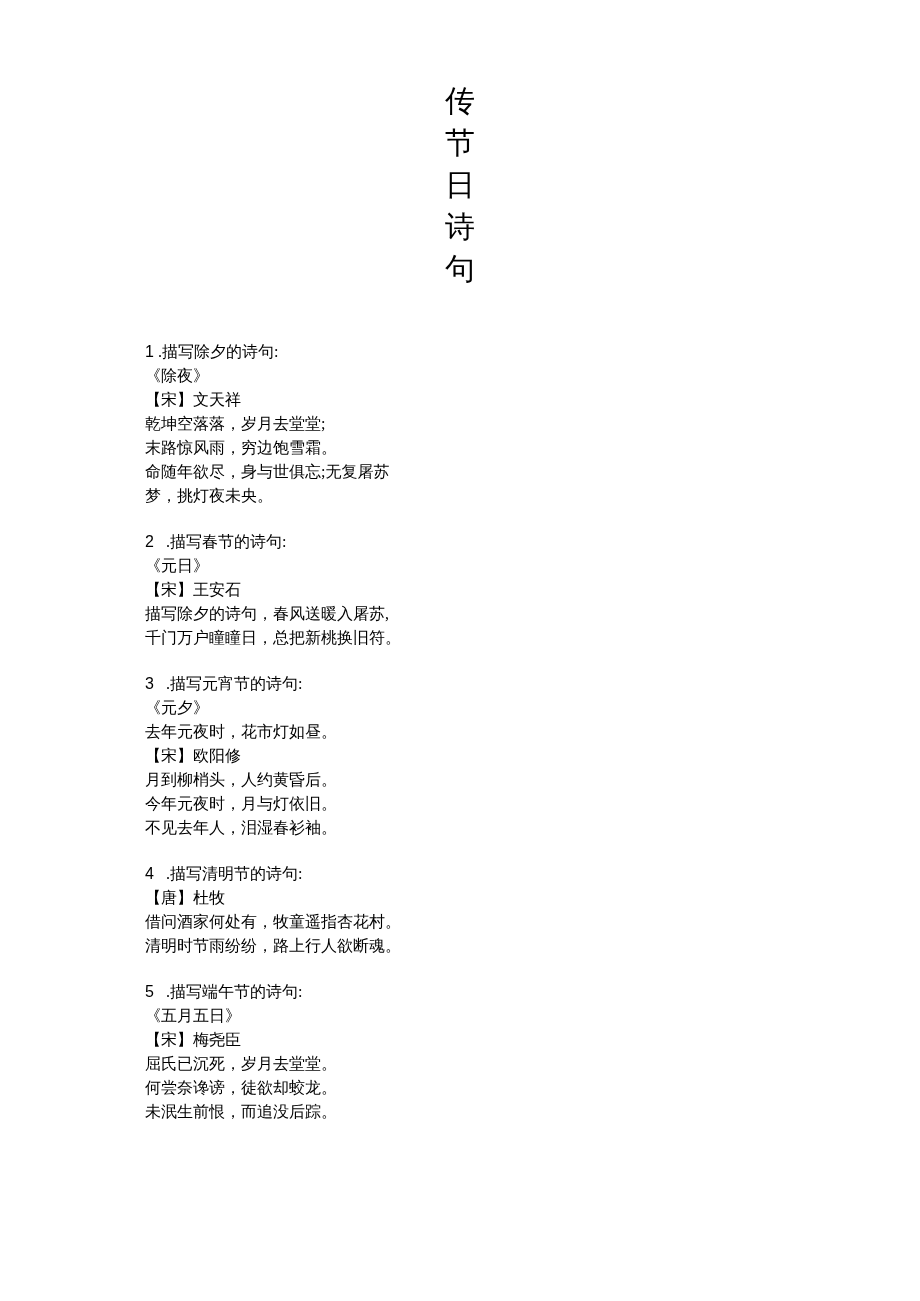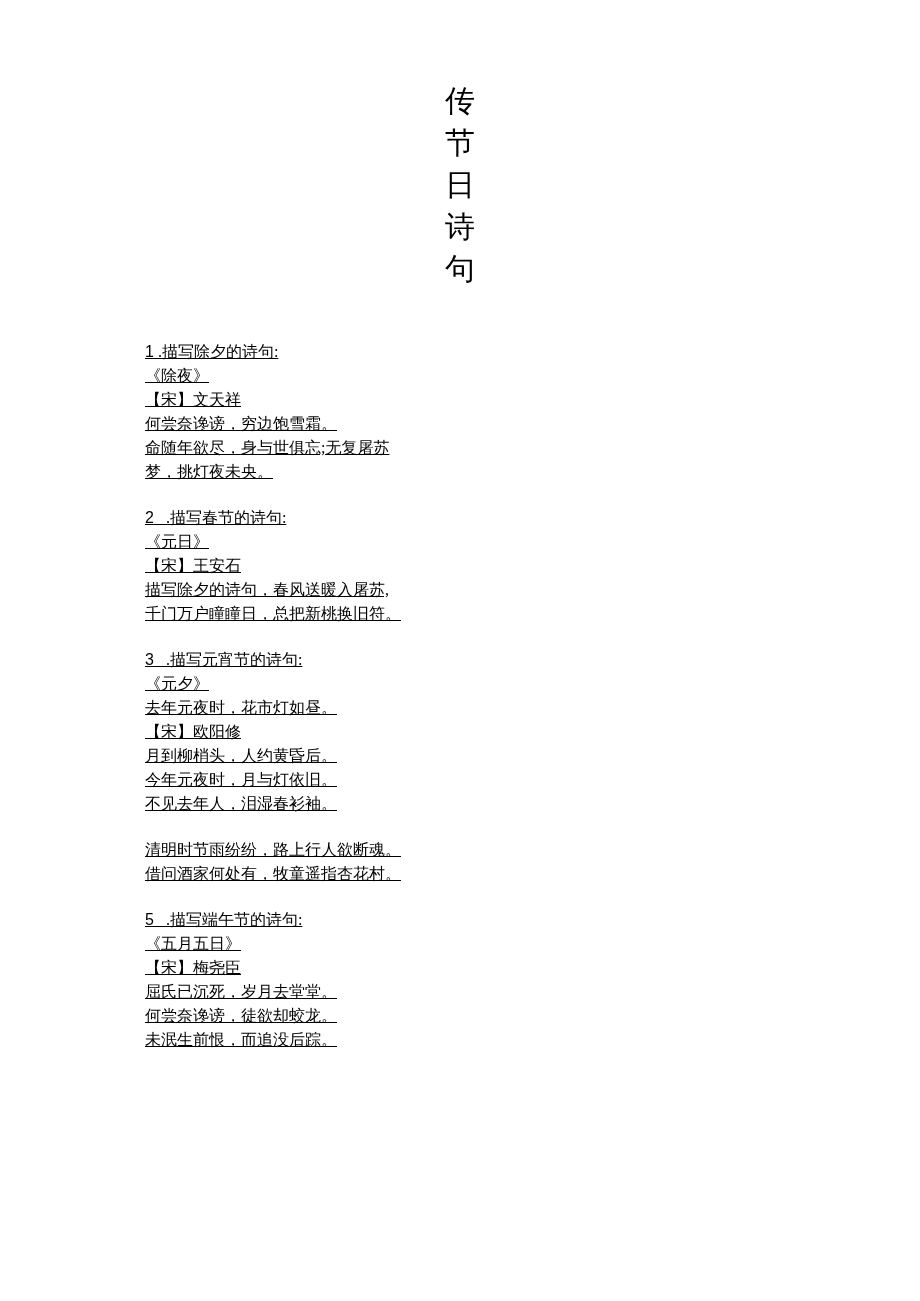--- a/index.html
+++ b/index.html
@@ -27,21 +27,20 @@
   }
   .content {
     margin-left: 145px;
     width: 620px;
   }
   .section {
     margin-bottom: 22px;
   }
   .line {
     white-space: pre-wrap;
-    text-decoration: underline;
   }
   .num {
     font-family: Arial, sans-serif;
   }
   .heading-line {
     margin-bottom: 0;
   }
 </style>
 </head>
 <body>
@@ -54,43 +53,46 @@
       <span class="char">日</span>
       <span class="char">诗</span>
       <span class="char">句</span>
     </div>
 
   <div class="content" id="content-block">
       <div class="section">
         <div class="line heading-line"><span class="num">1</span><span> .描写除夕的诗句:</span></div>
         <div class="line">《除夜》</div>
         <div class="line">【宋】文天祥</div>
-        <div class="line">何尝奈谗谤，穷边饱雪霜。</div>
+        <div class="line">乾坤空落落，岁月去堂堂;</div>
+        <div class="line">末路惊风雨，穷边饱雪霜。</div>
         <div class="line">命随年欲尽，身与世俱忘;无复屠苏</div>
         <div class="line">梦，挑灯夜未央。</div>
       </div>
       <div class="section">
         <div class="line heading-line"><span class="num">2</span><span>   .描写春节的诗句:</span></div>
         <div class="line">《元日》</div>
         <div class="line">【宋】王安石</div>
         <div class="line">描写除夕的诗句，春风送暖入屠苏,</div>
         <div class="line">千门万户瞳瞳日，总把新桃换旧符。</div>
       </div>
       <div class="section">
         <div class="line heading-line"><span class="num">3</span><span>   .描写元宵节的诗句:</span></div>
         <div class="line">《元夕》</div>
         <div class="line">去年元夜时，花市灯如昼。</div>
         <div class="line">【宋】欧阳修</div>
         <div class="line">月到柳梢头，人约黄昏后。</div>
         <div class="line">今年元夜时，月与灯依旧。</div>
         <div class="line">不见去年人，泪湿春衫袖。</div>
       </div>
       <div class="section">
+        <div class="line heading-line"><span class="num">4</span><span>   .描写清明节的诗句:</span></div>
+        <div class="line">【唐】杜牧</div>
+        <div class="line">借问酒家何处有，牧童遥指杏花村。</div>
         <div class="line">清明时节雨纷纷，路上行人欲断魂。</div>
-        <div class="line">借问酒家何处有，牧童遥指杏花村。</div>
       </div>
       <div class="section">
         <div class="line heading-line"><span class="num">5</span><span>   .描写端午节的诗句:</span></div>
         <div class="line">《五月五日》</div>
         <div class="line">【宋】梅尧臣</div>
         <div class="line">屈氏已沉死，岁月去堂堂。</div>
         <div class="line">何尝奈谗谤，徒欲却蛟龙。</div>
         <div class="line">未泯生前恨，而追没后踪。</div>
       </div>
     </div>

